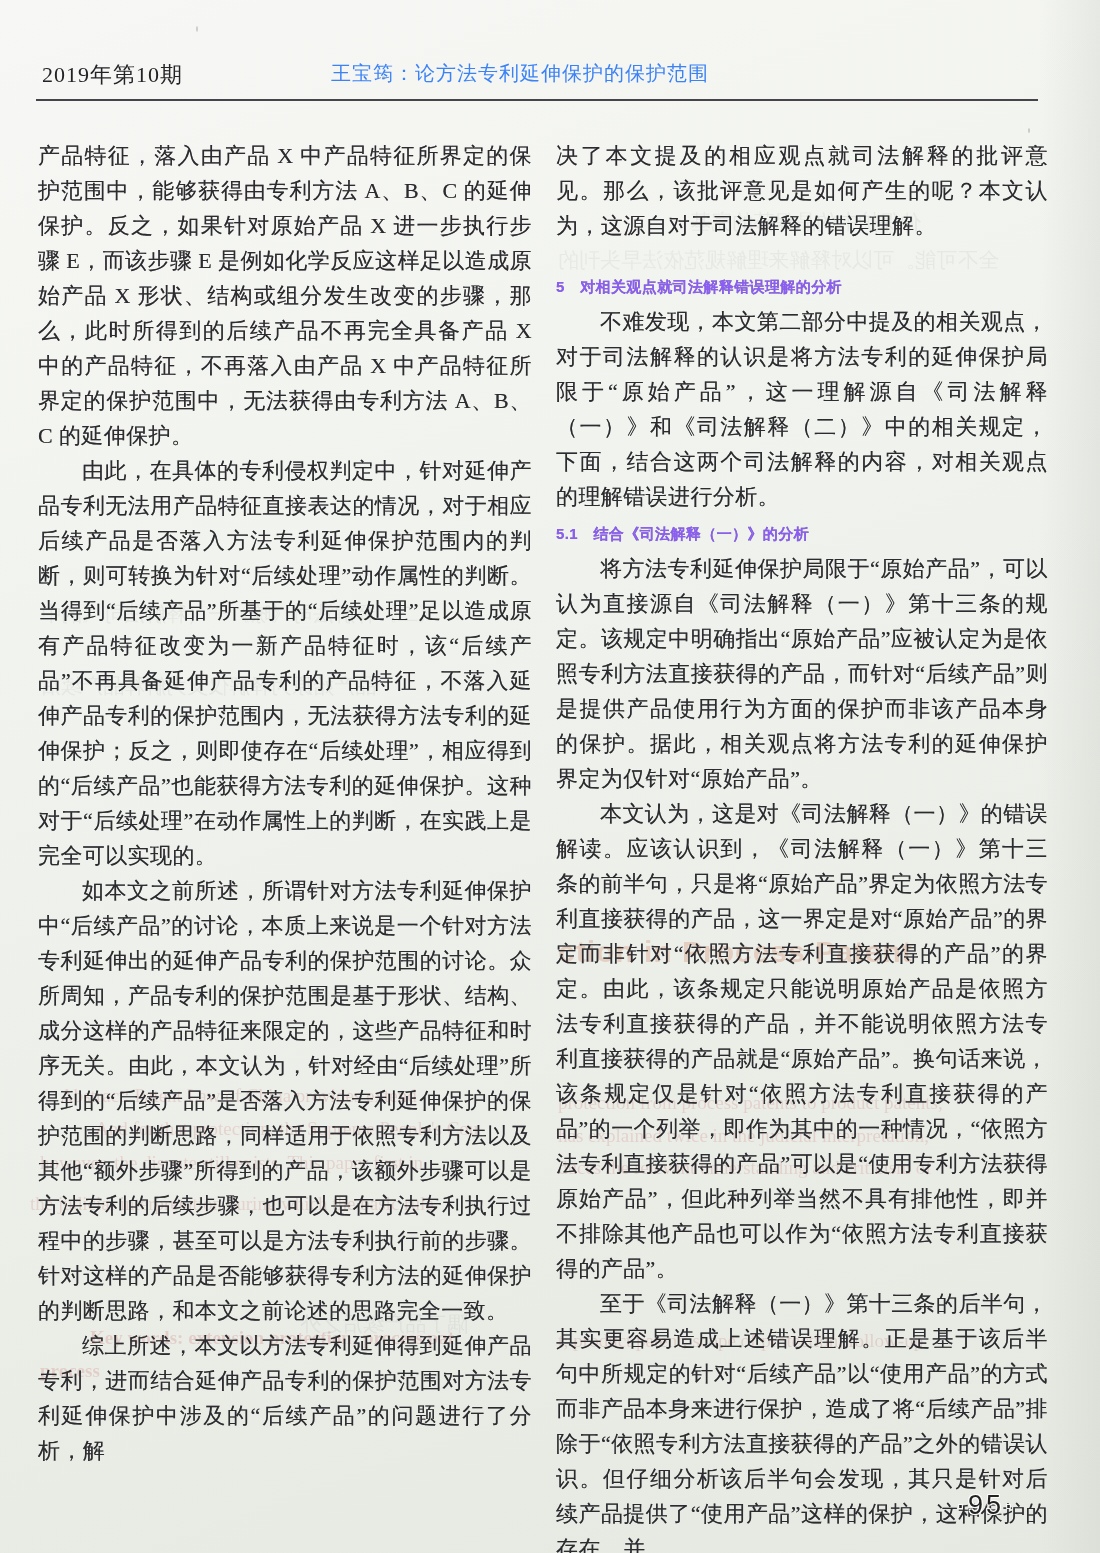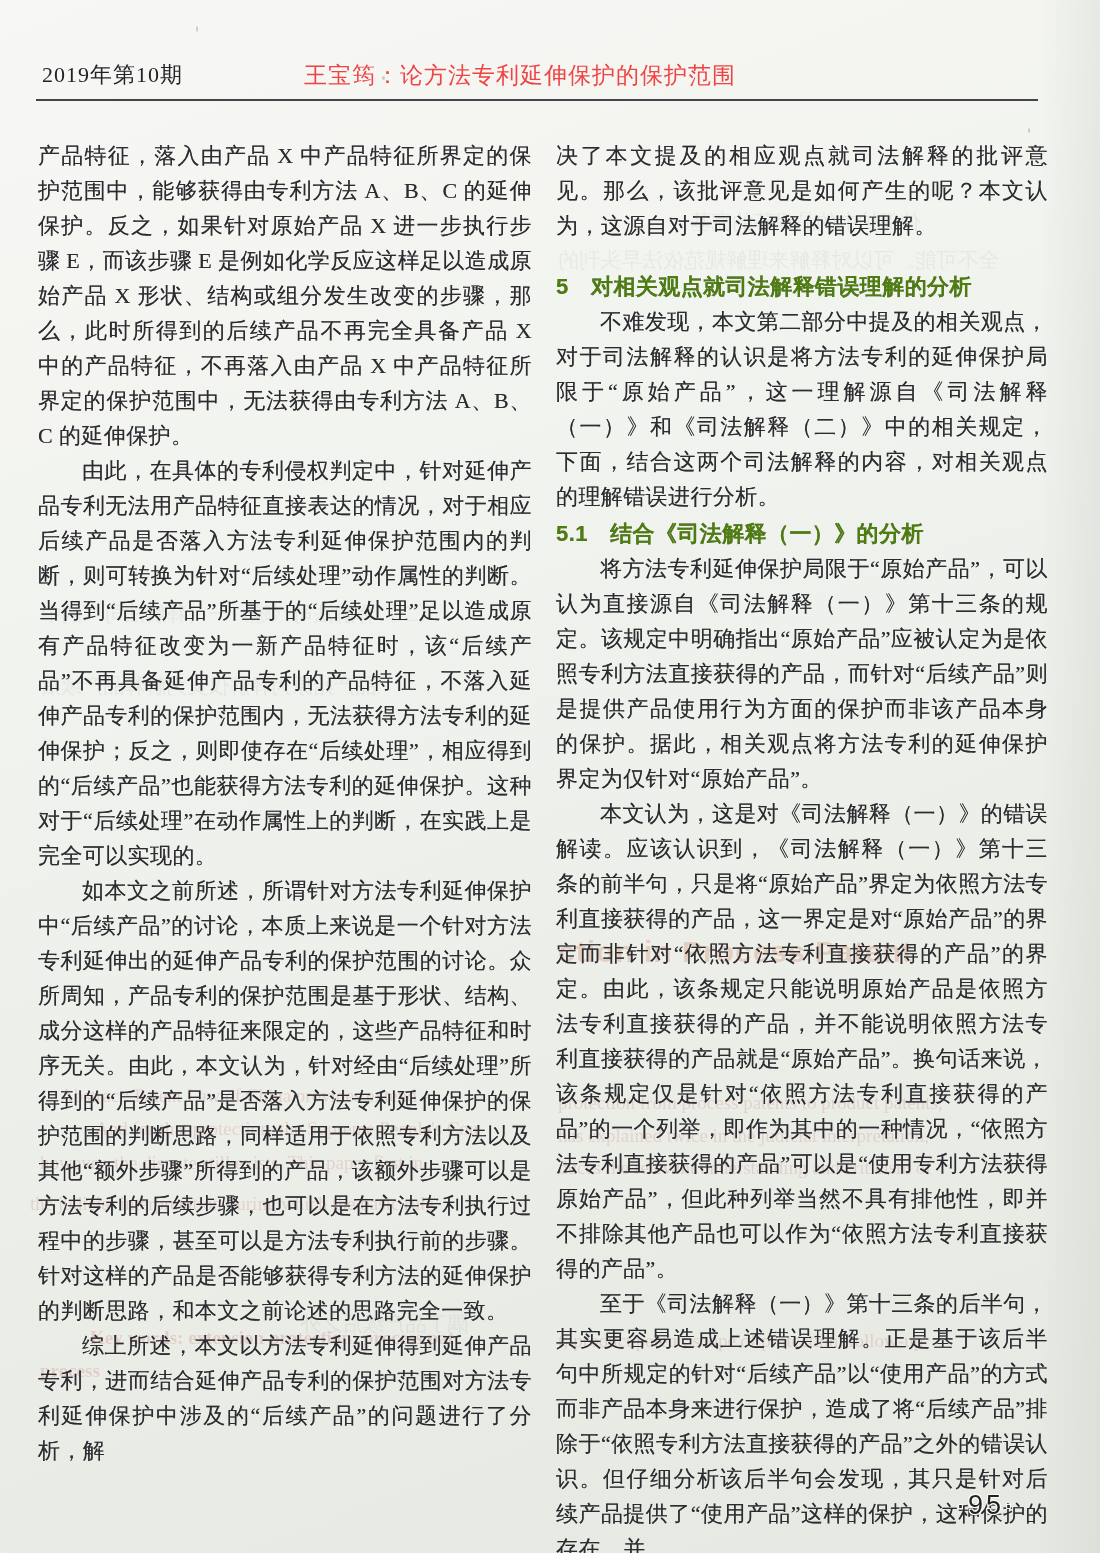--- a/index.html
+++ b/index.html
@@ -11,38 +11,38 @@
   }
   .edge-shade{
     position:absolute;top:0;right:0;width:60px;height:1553px;
     background:linear-gradient(to right,rgba(190,196,186,0),rgba(190,196,186,0.25));
   }
   .hdr-issue{
     position:absolute;left:42px;top:60px;font-size:22px;letter-spacing:1px;color:#232327;
   }
   .hdr-title{
     position:absolute;left:0;right:60px;top:60px;text-align:center;
-    font-size:23px;letter-spacing:1px;color:#ef4444;
+    font-size:20px;letter-spacing:1px;color:#3b82f6;
   }
   .hdr-rule{
     position:absolute;left:36px;top:99px;width:1002px;height:2px;background:#44444a;
   }
   .col{
     position:absolute;top:138px;
     font-size:22px;line-height:35px;letter-spacing:0.4px;
     text-align:justify;text-justify:inter-character;
     color:#2b2b30;text-shadow:0 0 0.6px rgba(43,43,48,0.55);
   }
   .col-left{left:38px;width:494px;}
   .col-right{left:556px;width:492px;}
   .col p{margin:0;text-indent:2em;}
   .col p.noindent{text-indent:0;}
   .sec-h{
     font-family:"Liberation Sans",sans-serif;font-weight:bold;
-    font-size:22px;line-height:35px;color:#4d7c0f;margin:0;
+    font-size:15px;line-height:35px;color:#8b5cf6;margin:0;
     text-align:justify;
   }
   .sec-h.h43{margin-top:14px;margin-bottom:8px;}
   .sec-h.h5{margin-top:26px;}
   .sec-h.h51{margin-top:2px;}
   .page-num{
     position:absolute;left:956px;top:1490px;
     font-family:"Liberation Sans",sans-serif;font-size:27px;letter-spacing:3px;color:#222;
     text-shadow:-1px -1px 0 #fbfbf9,1px -1px 0 #fbfbf9,-1px 1px 0 #fbfbf9,1px 1px 0 #fbfbf9;
   }

